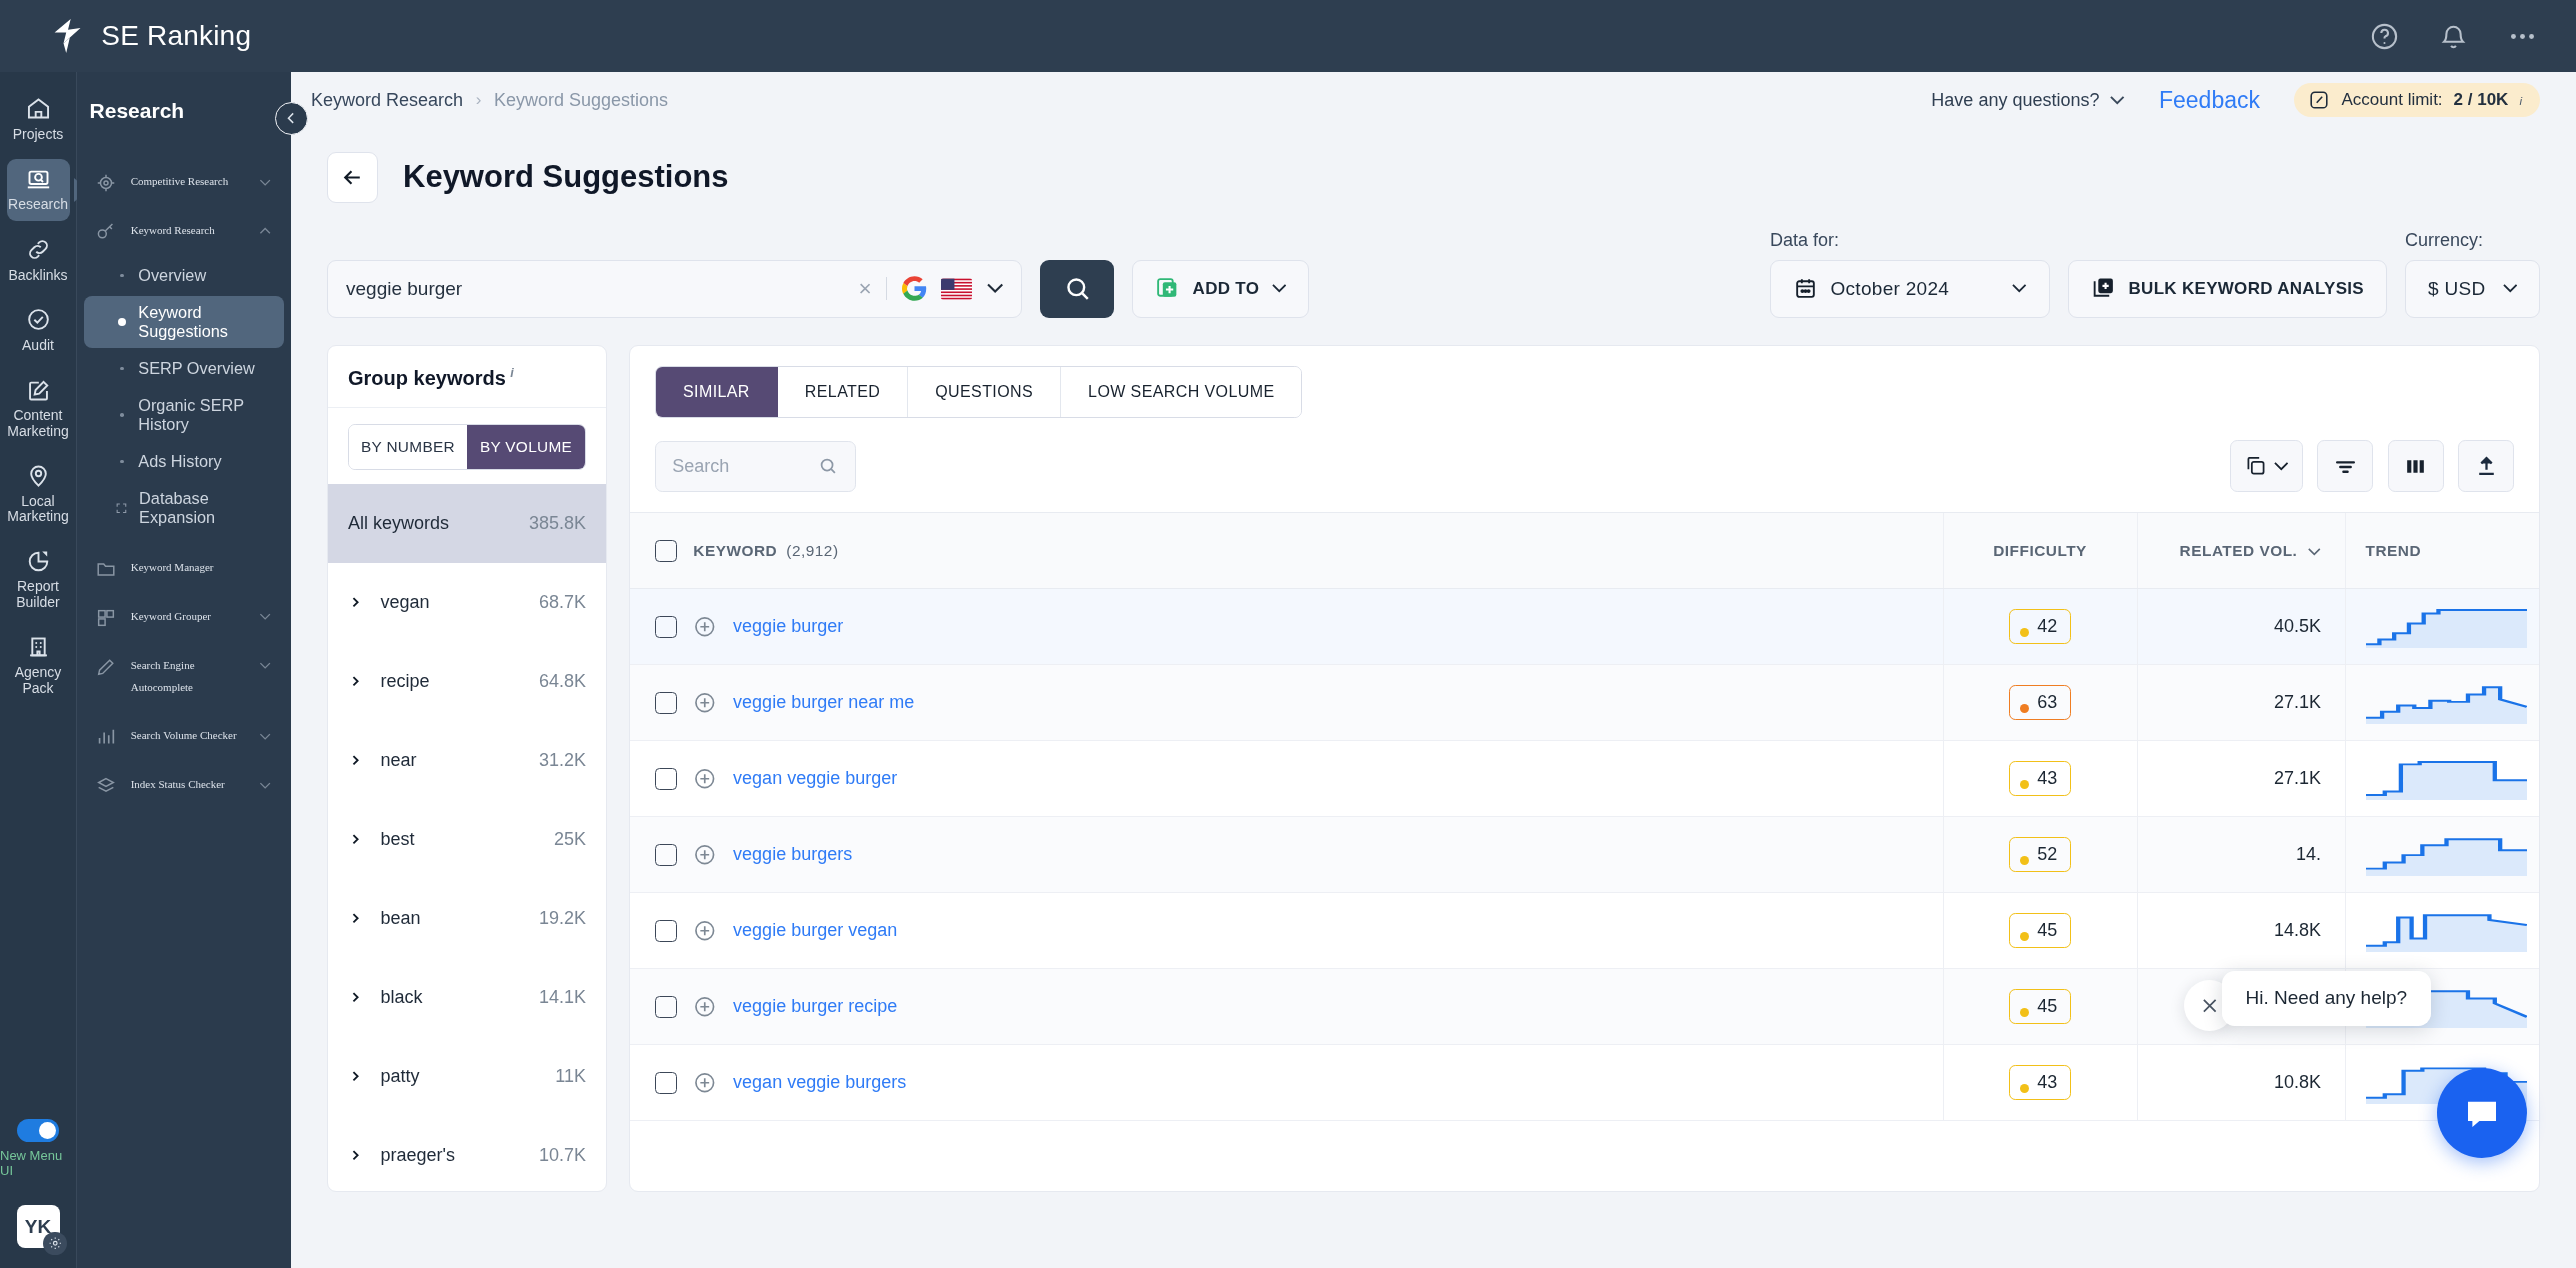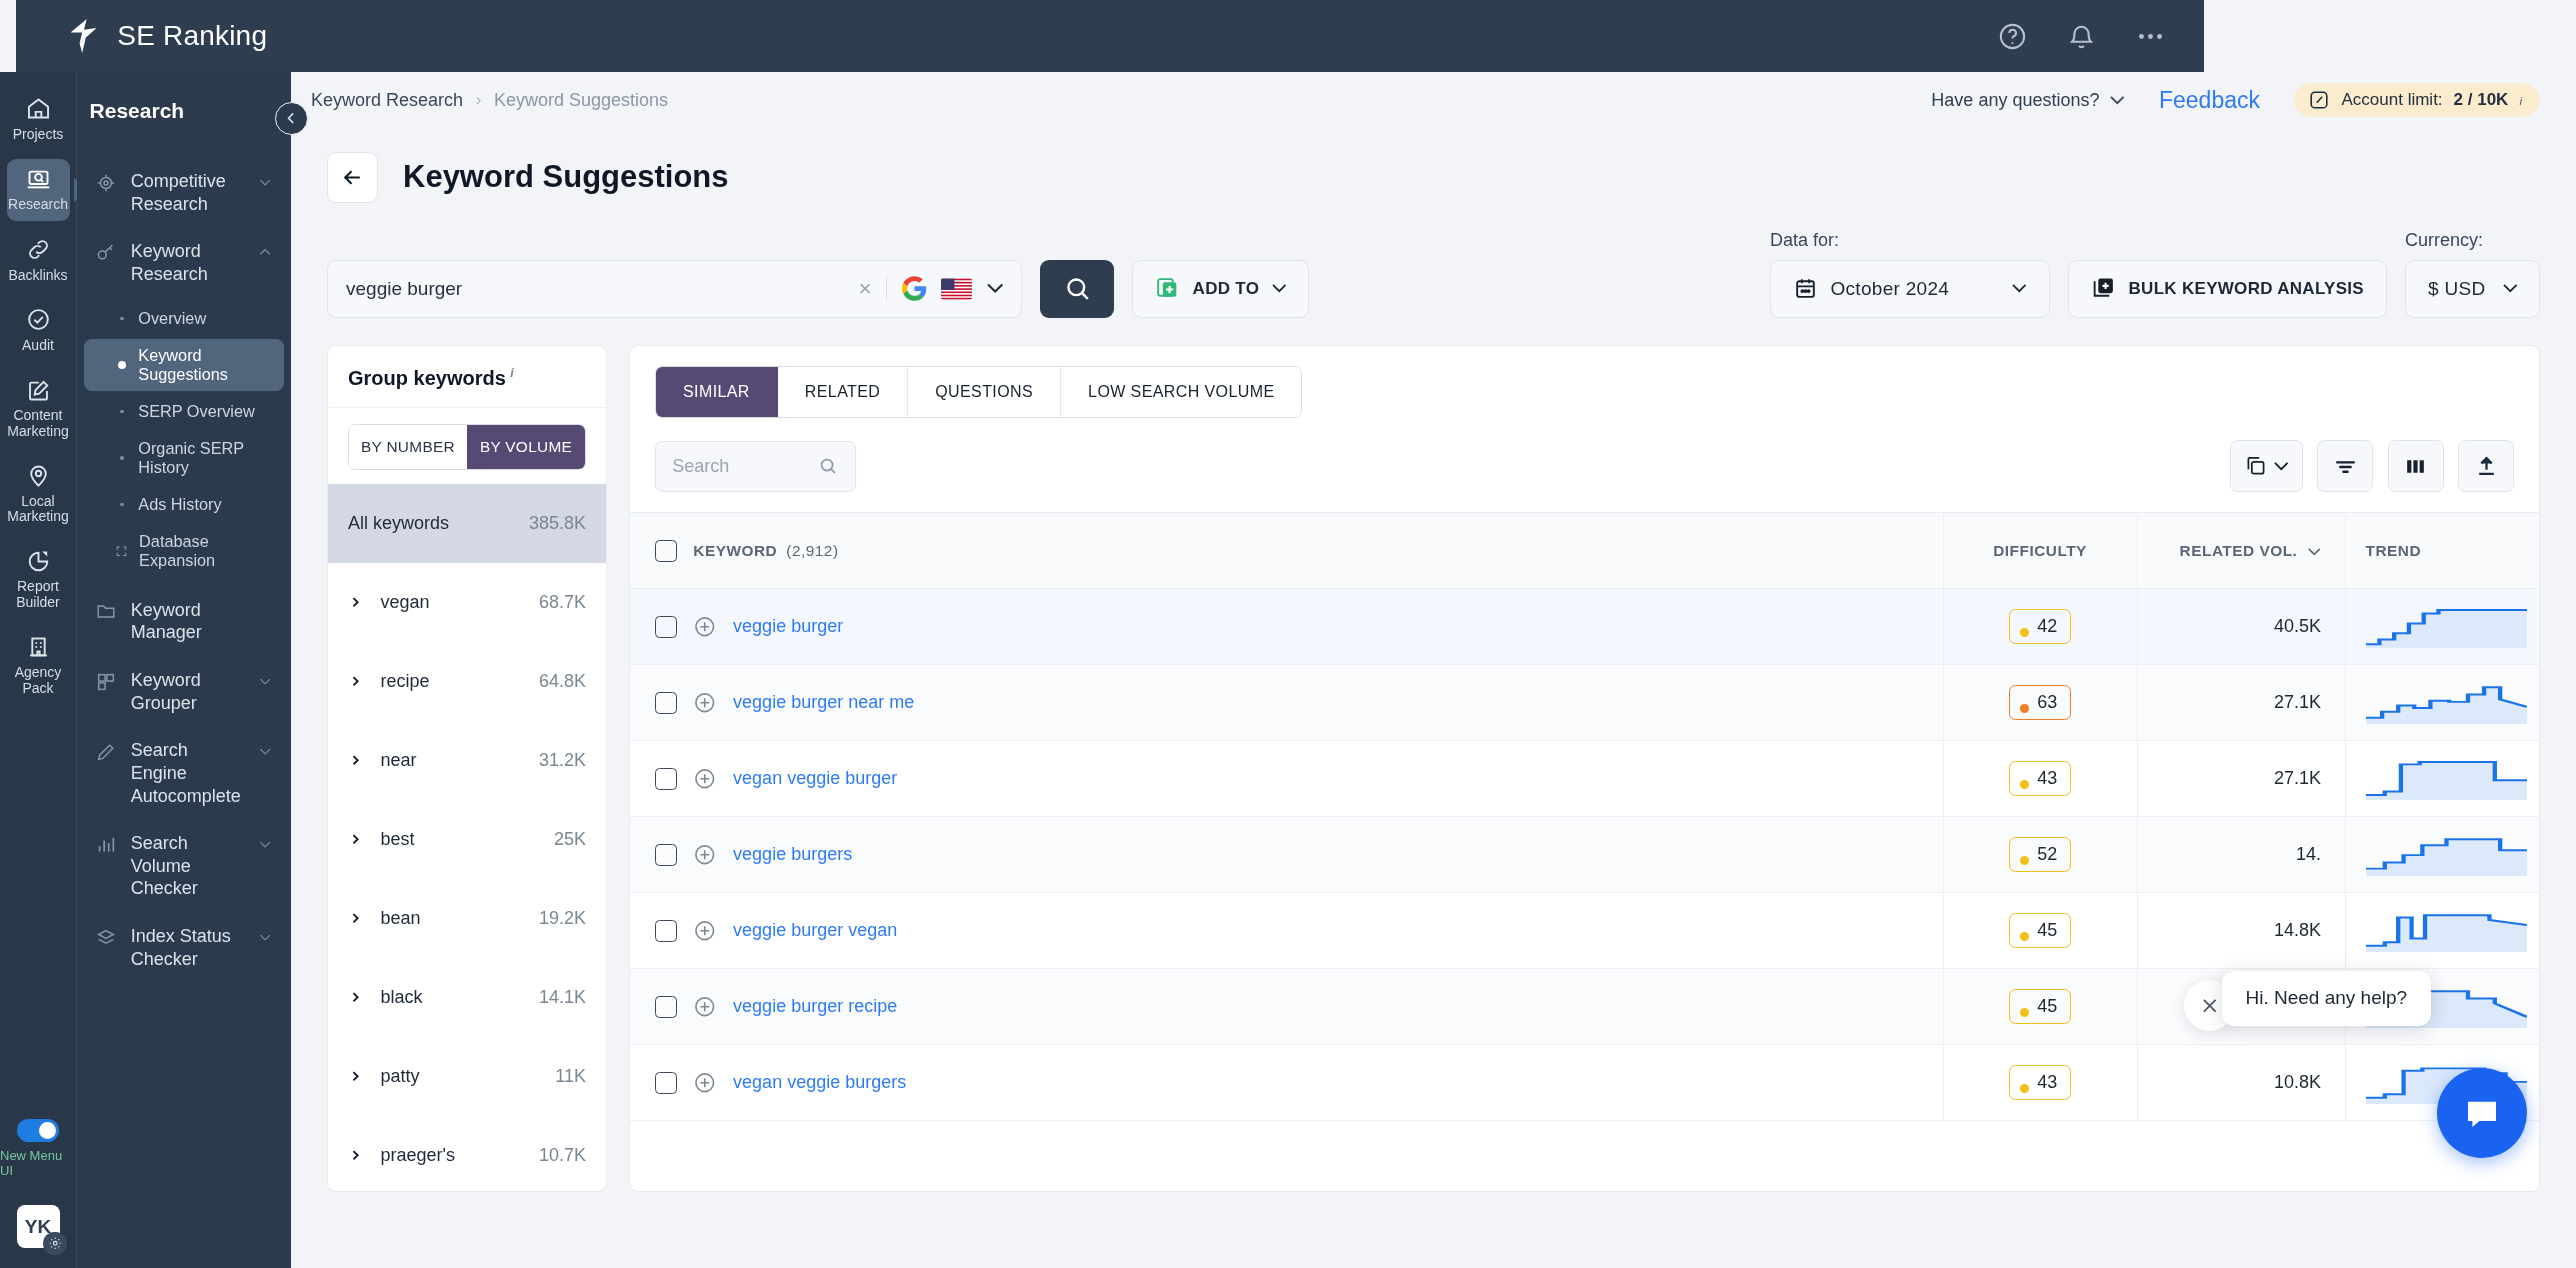--- a/index.html
+++ b/index.html
@@ -5,21 +5,21 @@
   * { box-sizing: border-box; margin: 0; padding: 0; }
   html, body {
     width: 2576px; height: 1268px;
     font-family: "Liberation Sans", sans-serif;
     background: #f2f4f8;
     overflow: hidden;
   }
 
   
   .topbar {
-    position: absolute; top: 0; left: 16px; width: 2188px; height: 72px;
+    position: absolute; top: 0; left: 0; width: 2576px; height: 72px;
     background: #2e3e50; display: flex; 
   }
   .brand { display: flex; align-items: center; gap: 16.3px; padding-left: 51px; }
   .brand-logo { width: 34px; height: 36px; }
   .brand-name { color: #fff; font-size: 28px; font-weight: 400; letter-spacing: 0.2px; }
   .topbar-right {
     margin-left: auto; display: flex; align-items: center; gap: 38px; padding-right: 38px;
   }
   .topbar-ico { width: 31px; height: 31px; opacity: .85; }
 
@@ -73,21 +73,21 @@
     background: #2b3b4d; padding-top: 27px;
   }
   .subnav-title {
     color: #fff; font-size: 21px; font-weight: 700; padding-left: 12.6px; margin-bottom: 38px;
   }
   .snav-group {
     display: flex; align-items: flex-start; gap: 13.5px;
     padding: 9px 11px 9px 11px; margin: 0 7.2px 7.2px 7.2px; border-radius: 8.1px;
   }
   .snav-ico { width: 22px; height: 22px; flex: none; margin-top: 1.8px; opacity: .72;}
-  .snav-text { color: #dce2ea; font-size: 18px; line-height: 22.6px; flex: 1; }
+  .snav-text { color: #dce2ea; font-size: 11px; line-height: 22.6px; flex: 1; font-family: Liberation Serif, serif; }
   .snav-chev { width: 16.3px; height: 16.3px; opacity: .6; flex: none; margin-top: 3.6px;}
   .snav-sub {
     display: flex; align-items: center; gap: 14.5px;
     padding: 7.2px 11px 7.2px 36px; margin: 0 7.2px 3.6px 7.2px; border-radius: 8.1px;
   }
   .snav-sub.active { background: #51667d; }
   .snav-dot { width: 3.6px; height: 3.6px; border-radius: 50%; background: #7e8c9c; flex:none; }
   .snav-sub.active .snav-dot { width: 8.1px; height: 8.1px; background: #fff; margin-left: -1.8px; margin-right: -2.7px;}
   .snav-sub-text { color: #cdd5df; font-size: 16.3px; }
   .snav-sub.active .snav-sub-text { color: #fff; }

